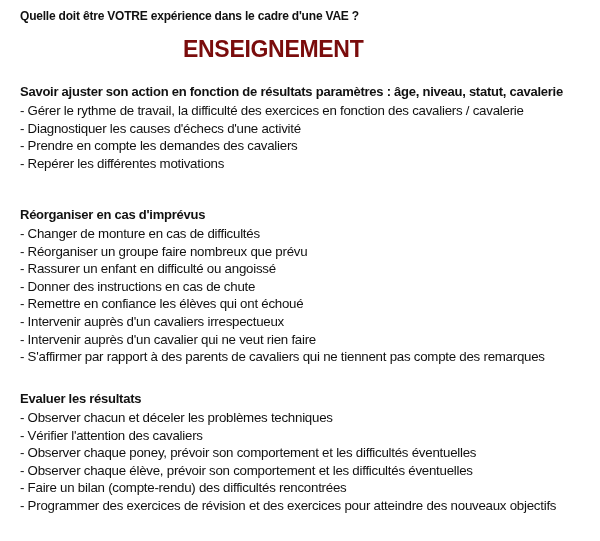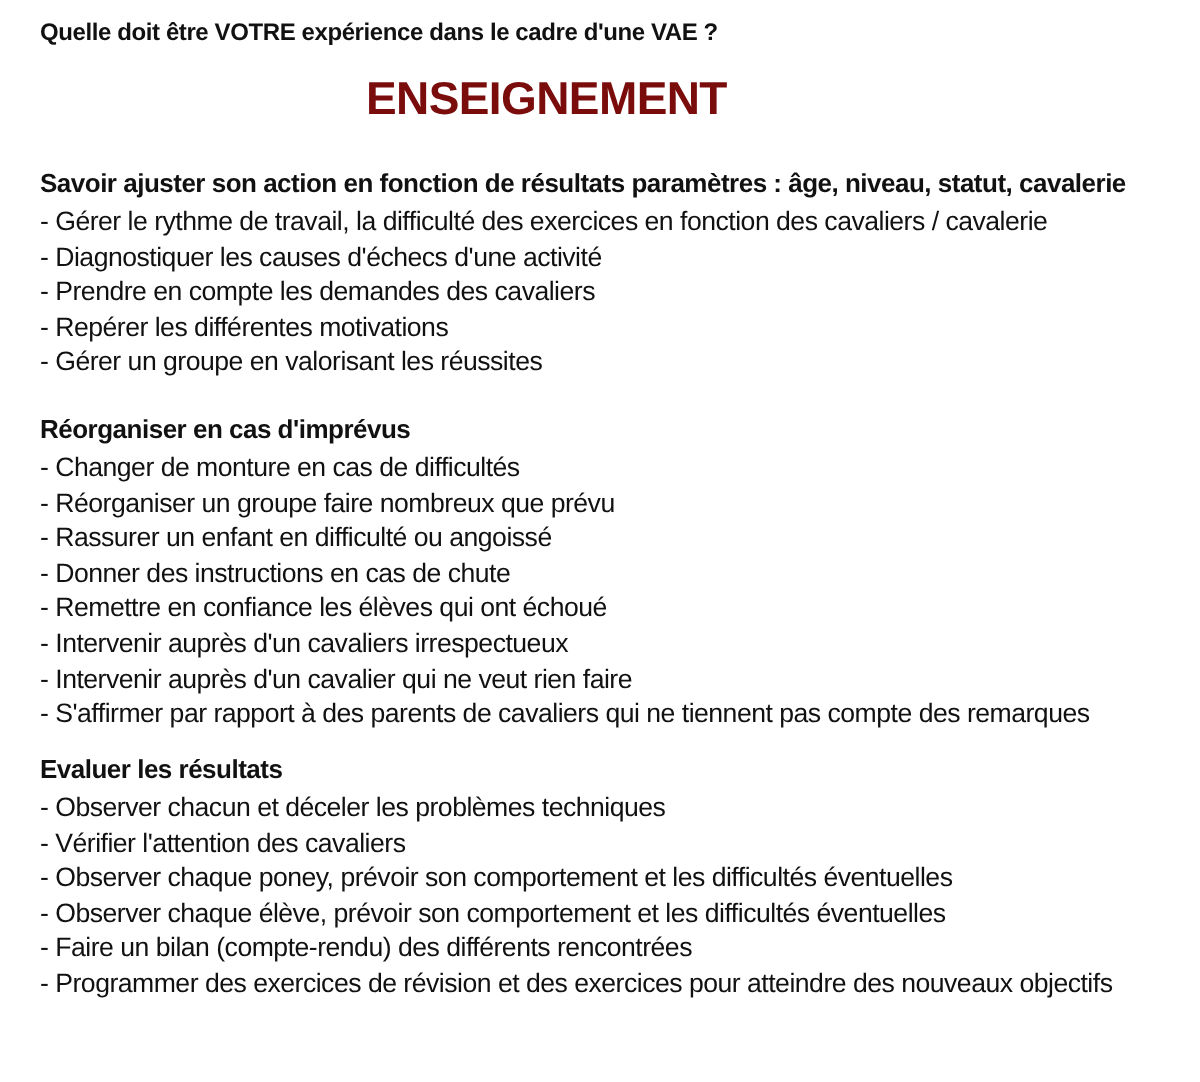--- a/index.html
+++ b/index.html
@@ -22,50 +22,49 @@
     .section-title {
       font-size: 13px; font-weight: bold; letter-spacing: -0.25px;
       line-height: 17px; height: 19px; white-space: nowrap;
     }
     .item {
       font-size: 13.3px; line-height: 17.6px; letter-spacing: -0.25px;
       white-space: nowrap;
     }
     #sec0 { top: 83px; }
     #sec1 { top: 206px; }
-    #sec2 { top: 376px; }
+    #sec2 { top: 390px; }
   </style>
 </head>
 <body>
 
 <div class="question">Quelle doit être VOTRE expérience dans le cadre d'une VAE ?</div>
 <div class="subject">ENSEIGNEMENT</div>
 
 <div class="section" id="sec0">
   <div class="section-title">Savoir ajuster son action en fonction de résultats paramètres : âge, niveau, statut, cavalerie</div>
   <div class="item">- Gérer le rythme de travail, la difficulté des exercices en fonction des cavaliers / cavalerie</div>
   <div class="item">- Diagnostiquer les causes d'échecs d'une activité</div>
   <div class="item">- Prendre en compte les demandes des cavaliers</div>
   <div class="item">- Repérer les différentes motivations</div>
-  <div class="item">- Gérer un groupe en valorisant les réussites</div>
 </div>
 
 <div class="section" id="sec1">
   <div class="section-title">Réorganiser en cas d'imprévus</div>
   <div class="item">- Changer de monture en cas de difficultés</div>
   <div class="item">- Réorganiser un groupe faire nombreux que prévu</div>
   <div class="item">- Rassurer un enfant en difficulté ou angoissé</div>
   <div class="item">- Donner des instructions en cas de chute</div>
   <div class="item">- Remettre en confiance les élèves qui ont échoué</div>
   <div class="item">- Intervenir auprès d'un cavaliers irrespectueux</div>
   <div class="item">- Intervenir auprès d'un cavalier qui ne veut rien faire</div>
   <div class="item">- S'affirmer par rapport à des parents de cavaliers qui ne tiennent pas compte des remarques</div>
 </div>
 
 <div class="section" id="sec2">
   <div class="section-title">Evaluer les résultats</div>
   <div class="item">- Observer chacun et déceler les problèmes techniques</div>
   <div class="item">- Vérifier l'attention des cavaliers</div>
   <div class="item">- Observer chaque poney, prévoir son comportement et les difficultés éventuelles</div>
   <div class="item">- Observer chaque élève, prévoir son comportement et les difficultés éventuelles</div>
-  <div class="item">- Faire un bilan (compte-rendu) des différents rencontrées</div>
+  <div class="item">- Faire un bilan (compte-rendu) des difficultés rencontrées</div>
   <div class="item">- Programmer des exercices de révision et des exercices pour atteindre des nouveaux objectifs</div>
 </div>
 
 </body></html>

